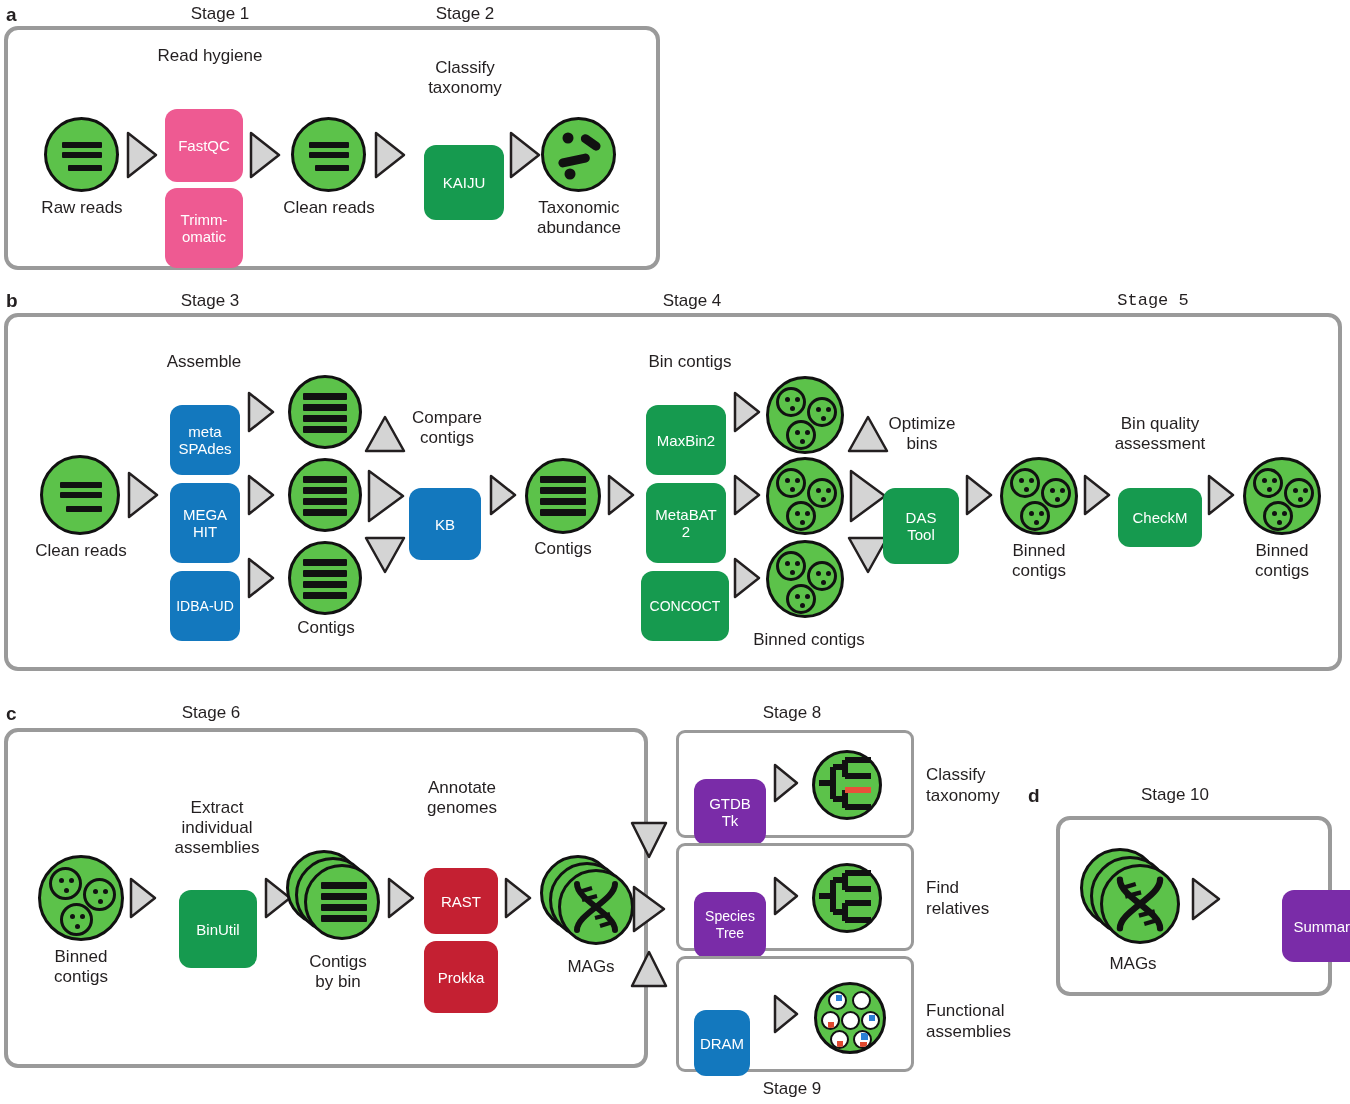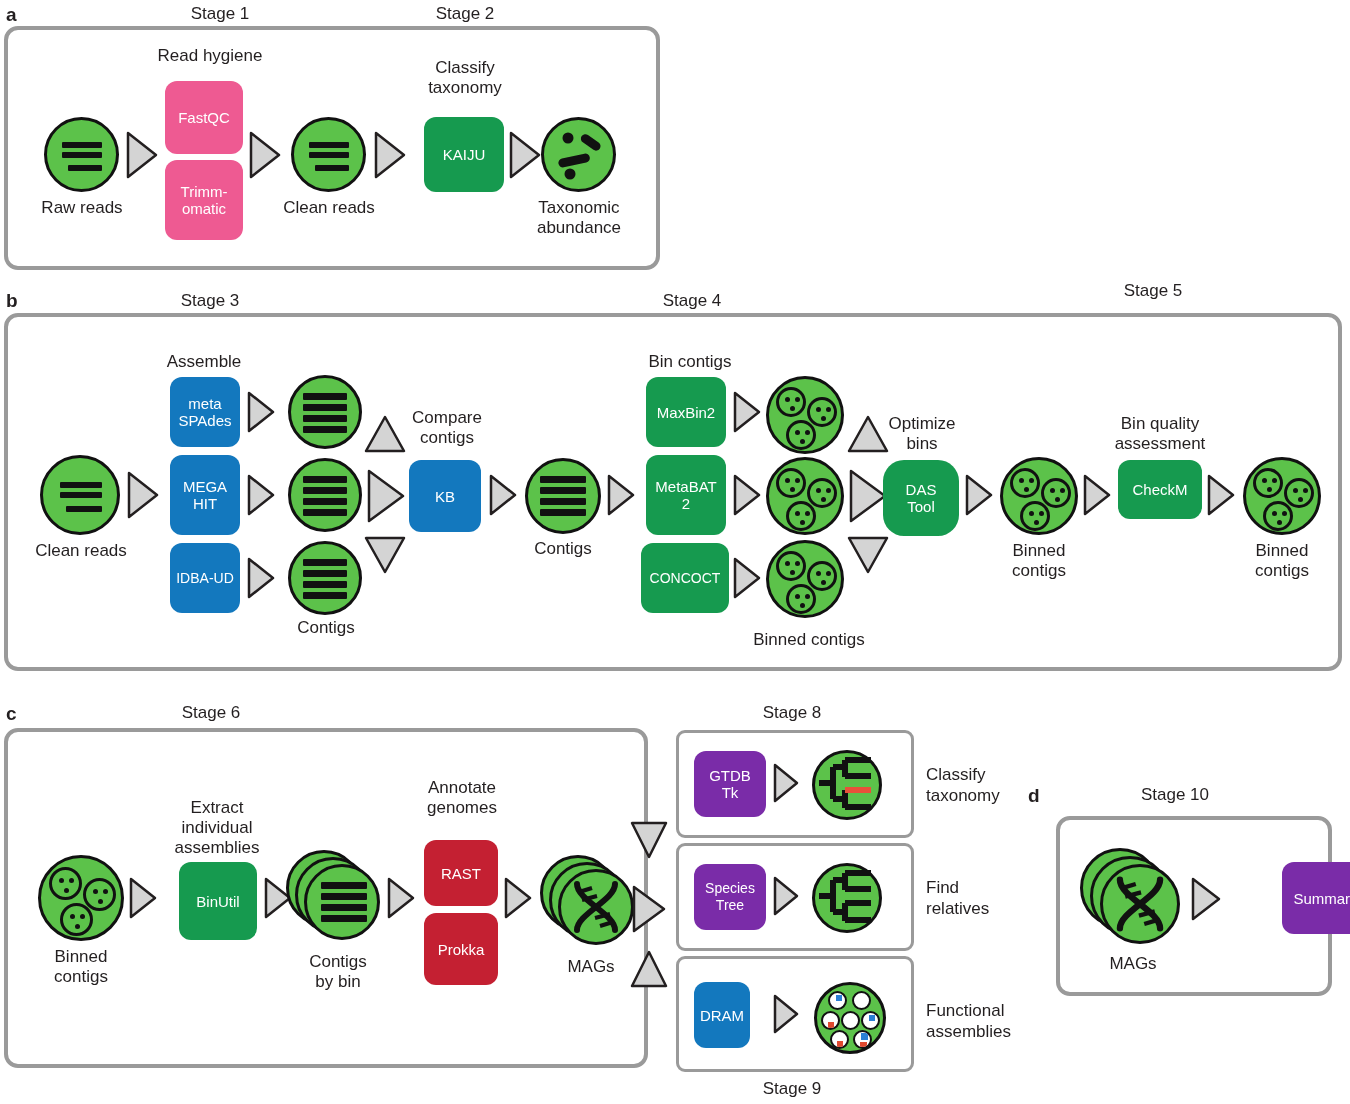--- a/index.html
+++ b/index.html
@@ -19,21 +19,21 @@
                text-align:center;white-space:nowrap;}
   .cap{position:absolute;font-size:17px;line-height:20px;color:#231f20;
        text-align:center;}
   .cap-left{position:absolute;font-size:17px;line-height:21px;color:#231f20;
             text-align:left;}
 
   
   .tool{position:absolute;border-radius:12px;color:#ffffff;
         display:flex;align-items:center;justify-content:center;
         text-align:center;font-size:15px;line-height:17px;
-        box-sizing:border-box;padding:2px;}
+        box-sizing:border-box;padding:2px;margin-top:28px;}
   .t-pink{background:#ee5a92;}
   .t-green{background:#169a4f;}
   .t-blue{background:#1378be;}
   .t-red{background:#c42032;}
   .t-purple{background:#7a2ca8;}
 
   
   .circ{position:absolute;border-radius:50%;background:#5cc24a;
         border:3.5px solid #111;box-sizing:border-box;}
   .stackwrap{position:absolute;}
@@ -133,21 +133,21 @@
   </svg>
 </div>
 <div class="cap" style="left:521px;top:198px;width:116px;">
   <span>Taxonomic</span><br>
   <span>abundance</span>
 </div>
 
 <div class="panel-letter" style="left:6px;top:290px;">b</div>
 <div class="stage-label" style="left:145px;top:291px;width:130px;">Stage 3</div>
 <div class="stage-label" style="left:627px;top:291px;width:130px;">Stage 4</div>
-<div class="stage-label" style="left:1088px;top:281px;width:130px;">Stage 5</div>
+<div class="stage-label" style="left:1088px;top:291px;width:130px;font-family:Liberation Mono, monospace;">Stage 5</div>
 
 <div class="panel" style="left:4px;top:313px;width:1338px;height:358px;"></div>
 
 <div class="circ" style="left:40px;top:455px;width:80px;height:80px;">
   <div class="bars">
     <div class="bar" style="left:17px;top:24px;width:42px;height:6px;"></div>
     <div class="bar" style="left:17px;top:34px;width:42px;height:6px;"></div>
     <div class="bar" style="left:23px;top:48px;width:36px;height:6px;"></div>
   </div>
 </div>
@@ -346,21 +346,21 @@
 <div class="tri" style="left:846px;top:535px;">
   <svg width="44" height="40" viewBox="0 0 44 40">
       <polygon points="3,3 41,3 22,37" fill="#d4d4d4" stroke="#231f20" stroke-width="2.5" stroke-linejoin="round"></polygon>
     </svg>
 </div>
 
 <div class="cap" style="left:868px;top:414px;width:108px;">
   <span>Optimize</span><br>
   <span>bins</span>
 </div>
-<div class="tool t-green" style="left:883px;top:460px;width:76px;height:76px;flex-direction:column;border-radius:21px;">
+<div class="tool t-green" style="left:883px;top:460px;width:76px;height:76px;flex-direction:column;">
   <span>DAS</span>
   <span>Tool</span>
 </div>
 
 <div class="arrow" style="left:964px;top:473px;">
   <svg width="30" height="44" viewBox="0 0 30 44">
       <polygon points="3,3 27,22 3,41" fill="#d4d4d4" stroke="#231f20" stroke-width="2.5" stroke-linejoin="round"></polygon>
     </svg>
 </div>
 

